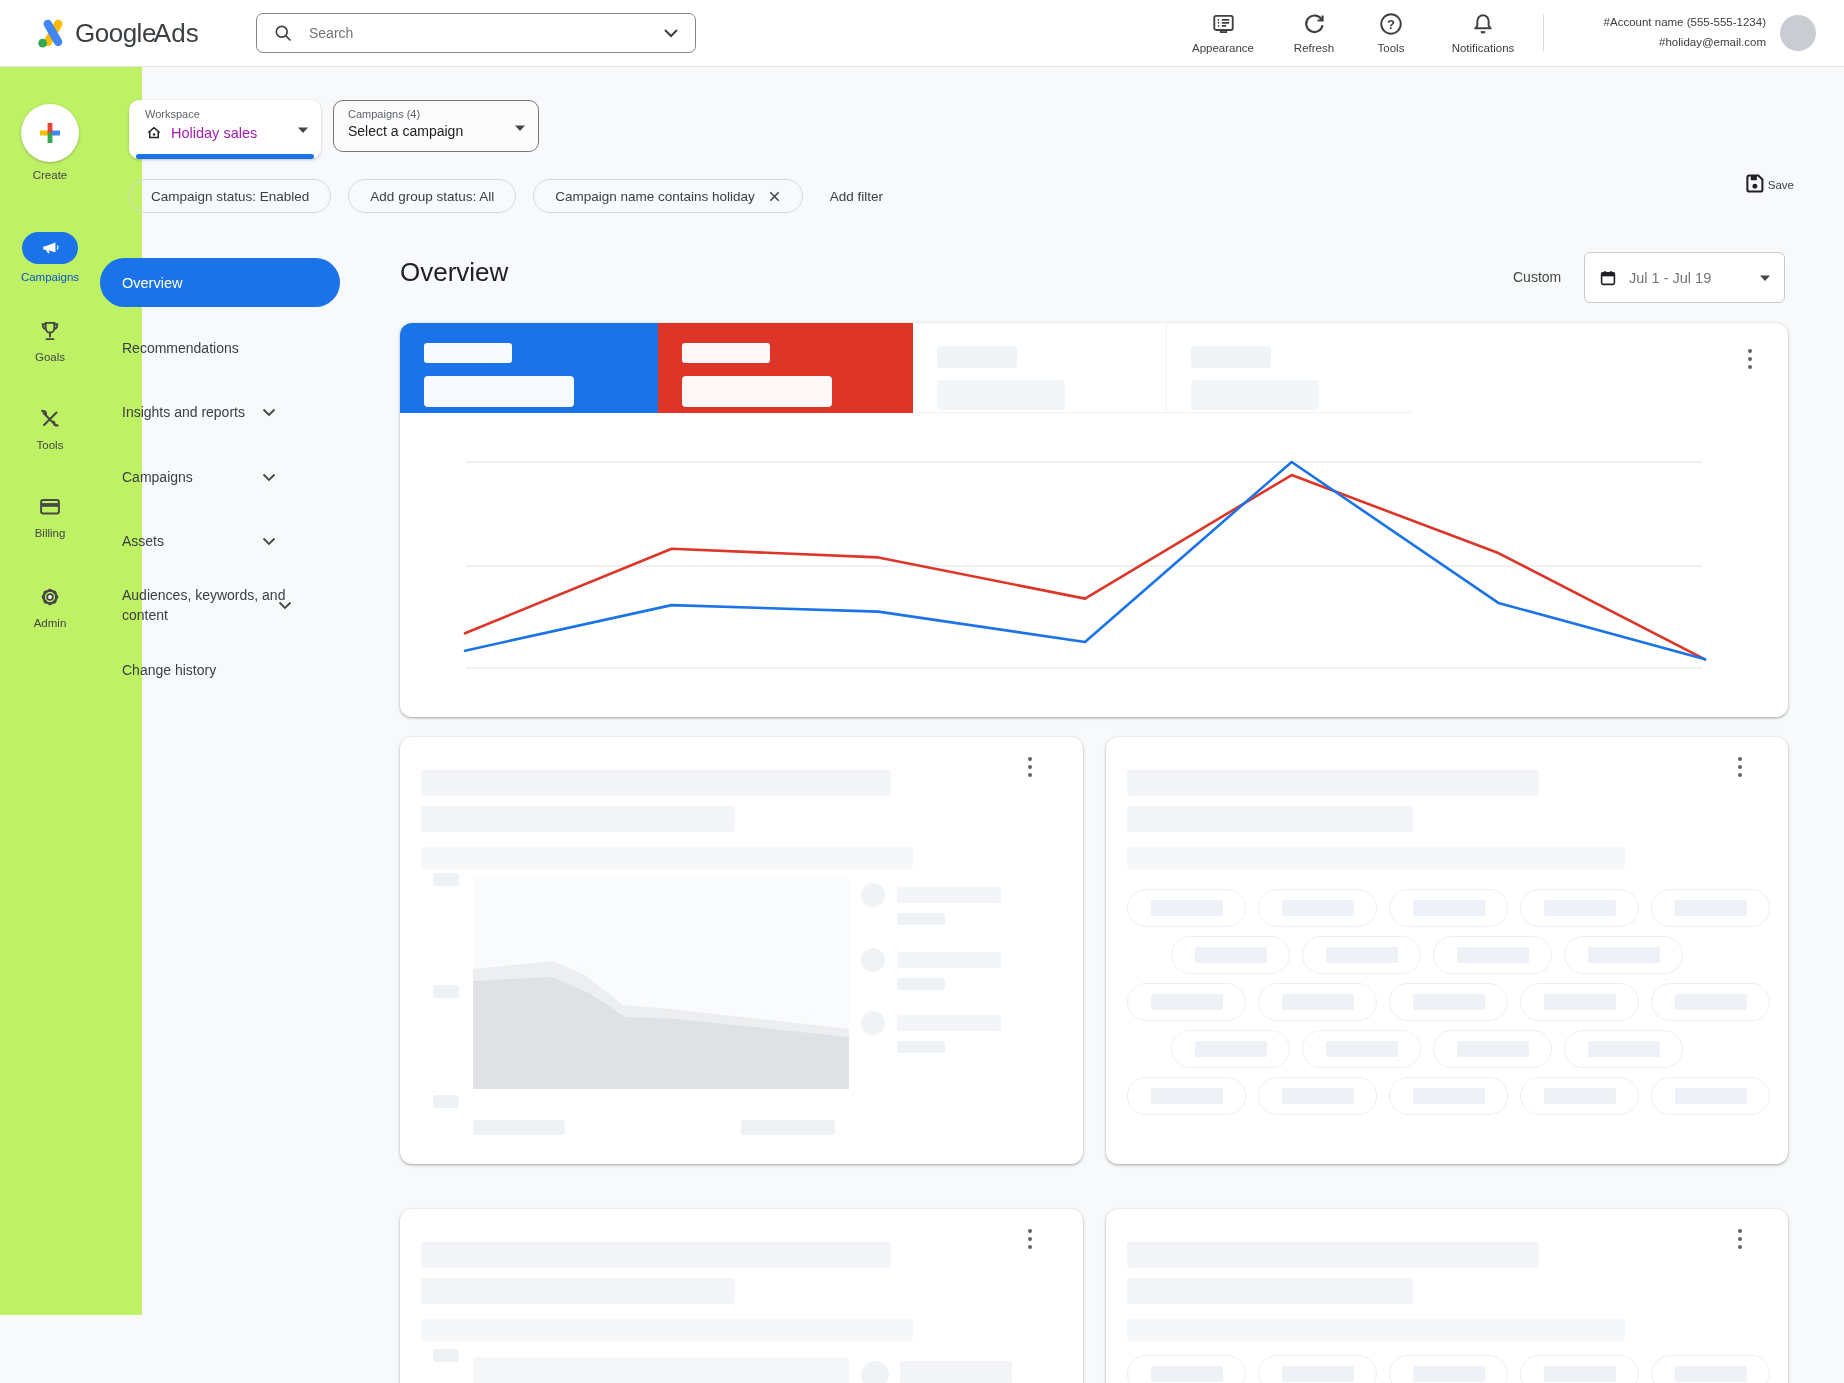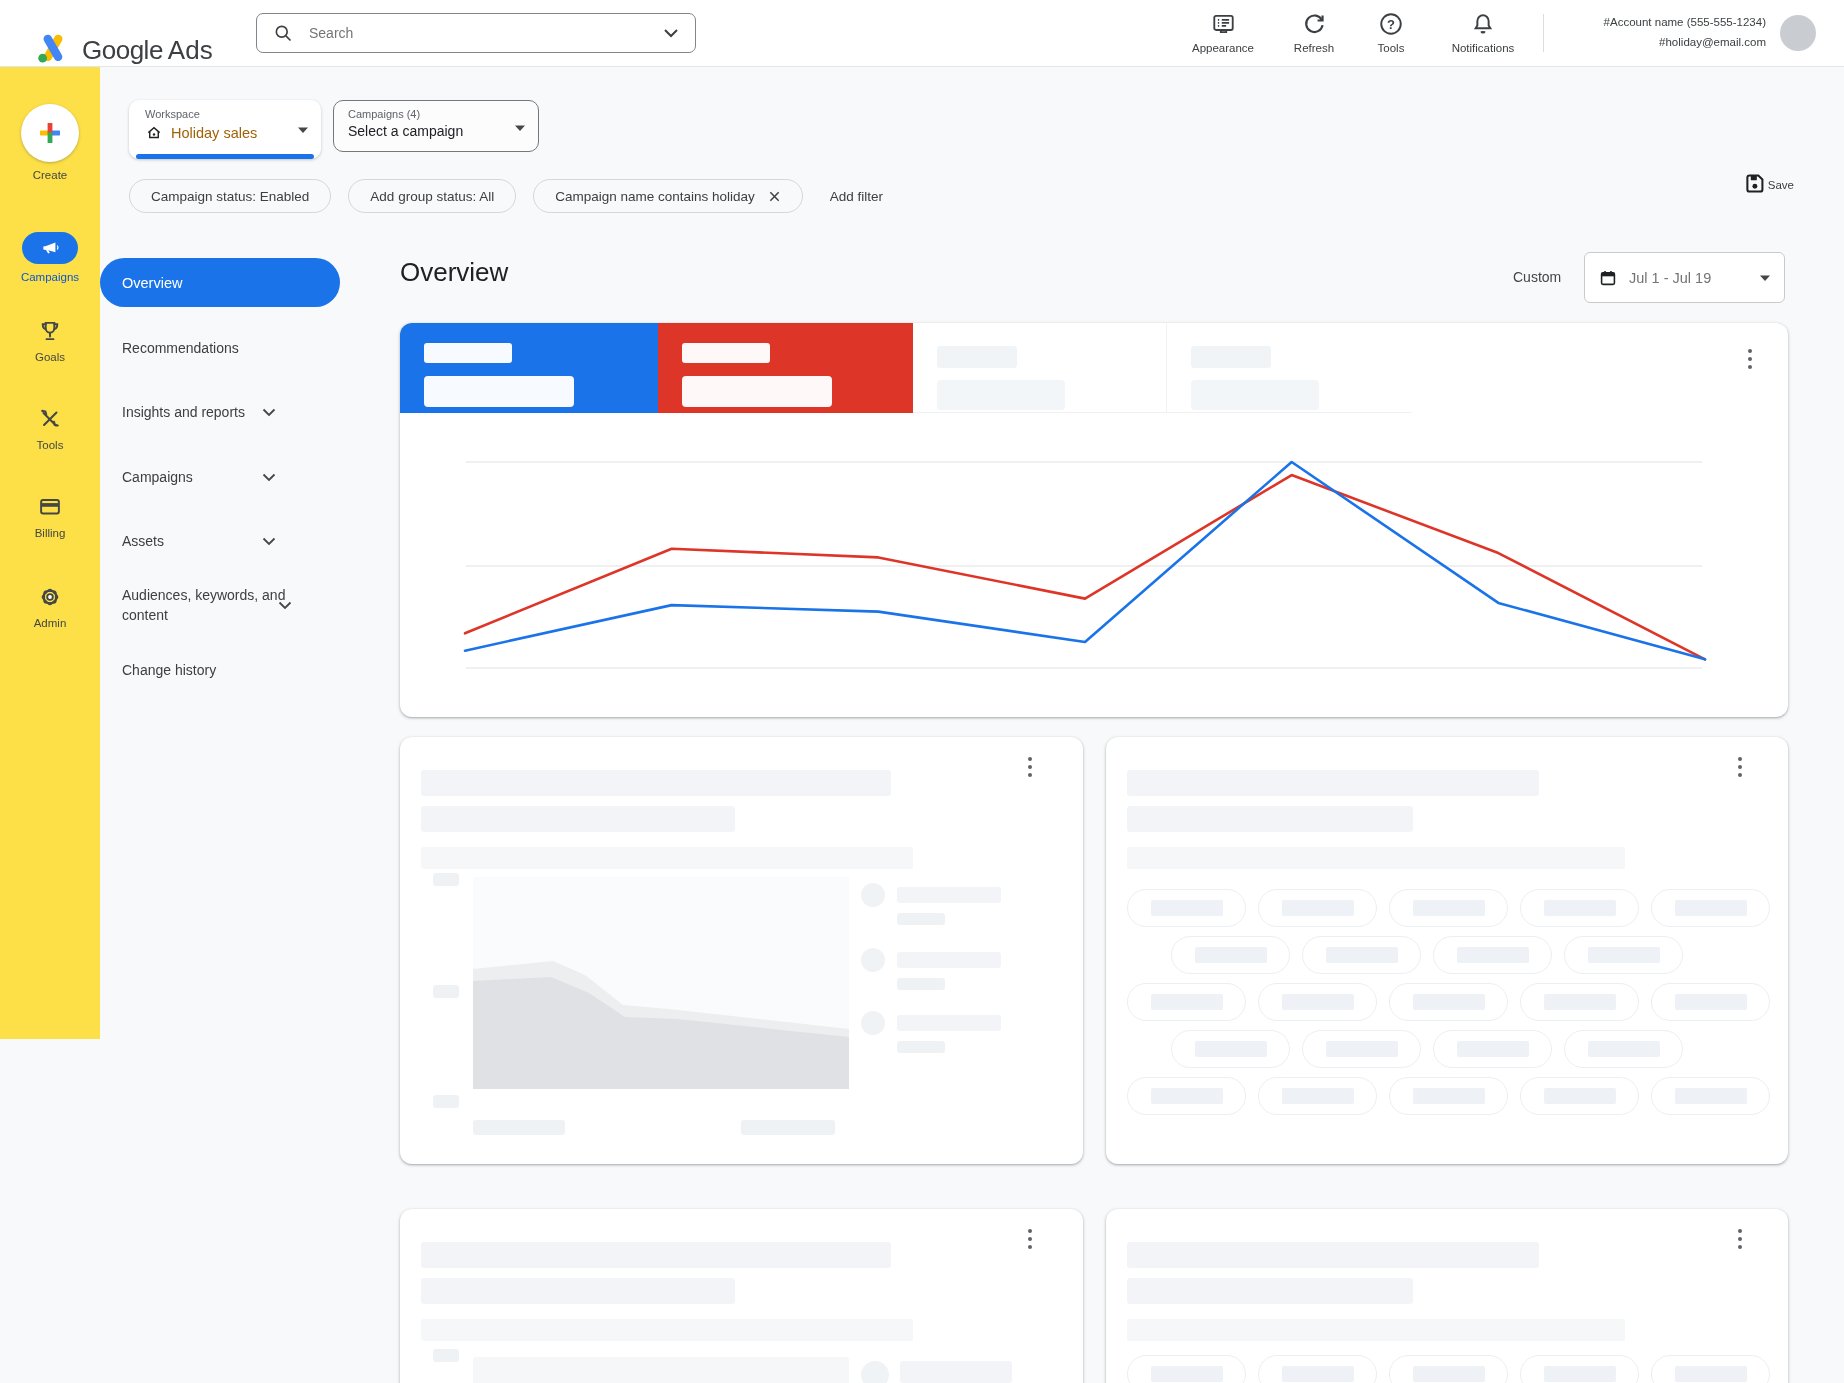--- a/index.html
+++ b/index.html
@@ -1,45 +1,45 @@
 <!DOCTYPE html>
 <html><head>
 <meta charset="utf-8">
 <style>
   html,body{margin:0;padding:0;background:#e9eaee;}
   .page{position:relative;width:1844px;height:1383px;background:#f8f9fa;overflow:hidden;
         font-family:"Liberation Sans",sans-serif;color:#202124;}
   svg{display:block}
   
   .topbar{position:absolute;left:0;top:0;width:1844px;height:66px;background:#fff;border-bottom:1px solid #e3e5e8;z-index:5;}
-  .logo{position:absolute;left:33px;top:0;height:66px;display:flex;align-items:flex-end;gap:9px;}
+  .logo{position:absolute;left:33px;top:0;height:66px;display:flex;align-items:center;gap:2px;}
   .logo-google{font-size:26px;font-weight:500;color:#3c4043;letter-spacing:-.5px;}
   .logo-ads{font-size:26px;font-weight:400;color:#3c4043;margin-left:-4px;}
   .searchbox{position:absolute;left:256px;top:13px;width:440px;height:40px;border:1px solid #80868b;border-radius:7px;
              background:#fff;display:flex;align-items:center;padding:11px 16px;box-sizing:border-box;gap:14px;}
   .searchbox input{border:none;outline:none;flex:1;font-size:14px;color:#3c4043;background:transparent;font-family:"Liberation Sans",sans-serif;}
   .tb-action{position:absolute;top:11px;width:90px;display:flex;flex-direction:column;align-items:center;cursor:pointer;}
   .tb-action span{font-size:11.5px;color:#3c4043;margin-top:5px;}
   .tb-divider{position:absolute;left:1543px;top:14px;width:1px;height:38px;background:#dadce0;}
   .account{position:absolute;right:78px;top:12px;text-align:right;font-size:11.5px;color:#3c4043;line-height:1.75;}
   .avatar{position:absolute;left:1780px;top:15px;width:36px;height:36px;border-radius:50%;background:#c9cdd2;}
   
-  .rail{position:absolute;left:0;top:66px;width:100px;height:973px;background:#fde047;}
+  .rail{position:absolute;left:0;top:66px;width:100px;height:1249px;background:#bef264;padding-left:42px;}
   .rail-item{position:absolute;left:0;width:100px;display:flex;flex-direction:column;align-items:center;cursor:pointer;}
   .rail-item span{font-size:11.5px;color:#444746;margin-top:7px;}
   .rail-item.active span{color:#0b57d0;font-weight:500;}
   .create-circle{width:58px;height:58px;border-radius:50%;background:#fff;box-shadow:0 1px 3px rgba(60,64,67,.35);
                  display:flex;align-items:center;justify-content:center;}
   .camp-pill{width:56px;height:32px;border-radius:16px;background:#1a73e8;display:flex;align-items:center;justify-content:center;}
   
   .ws-card{position:absolute;left:129px;top:100px;width:192px;height:59px;background:#fff;border-radius:10px;
            box-shadow:0 1px 3px rgba(60,64,67,.28);box-sizing:border-box;padding:8px 12px 0 16px;cursor:pointer;}
   .ws-label{font-size:11px;color:#5f6368;}
   .ws-row{display:flex;align-items:center;gap:8px;margin-top:4px;}
-  .ws-value{font-size:14.5px;color:#a16207;}
+  .ws-value{font-size:14.5px;color:#a21caf;}
   .ws-underline{position:absolute;left:7px;right:7px;bottom:0;height:5px;background:#1a73e8;border-radius:3px;}
   .ws-caret{position:absolute;right:12px;top:26px;}
   .cs-card{position:absolute;left:333px;top:100px;width:206px;height:52px;border:1px solid #75777b;border-radius:10px;
            box-sizing:border-box;padding:7px 12px 0 14px;cursor:pointer;background:rgba(255,255,255,.55);}
   .cs-label{font-size:11px;color:#5f6368;}
   .cs-value{font-size:14px;color:#202124;margin-top:3px;}
   .cs-caret{position:absolute;right:12px;top:23px;}
   
   .chips{position:absolute;left:129px;top:179px;display:flex;align-items:center;gap:17px;}
   .chip{height:34px;border:1px solid #d5d7da;border-radius:17px;display:flex;align-items:center;

